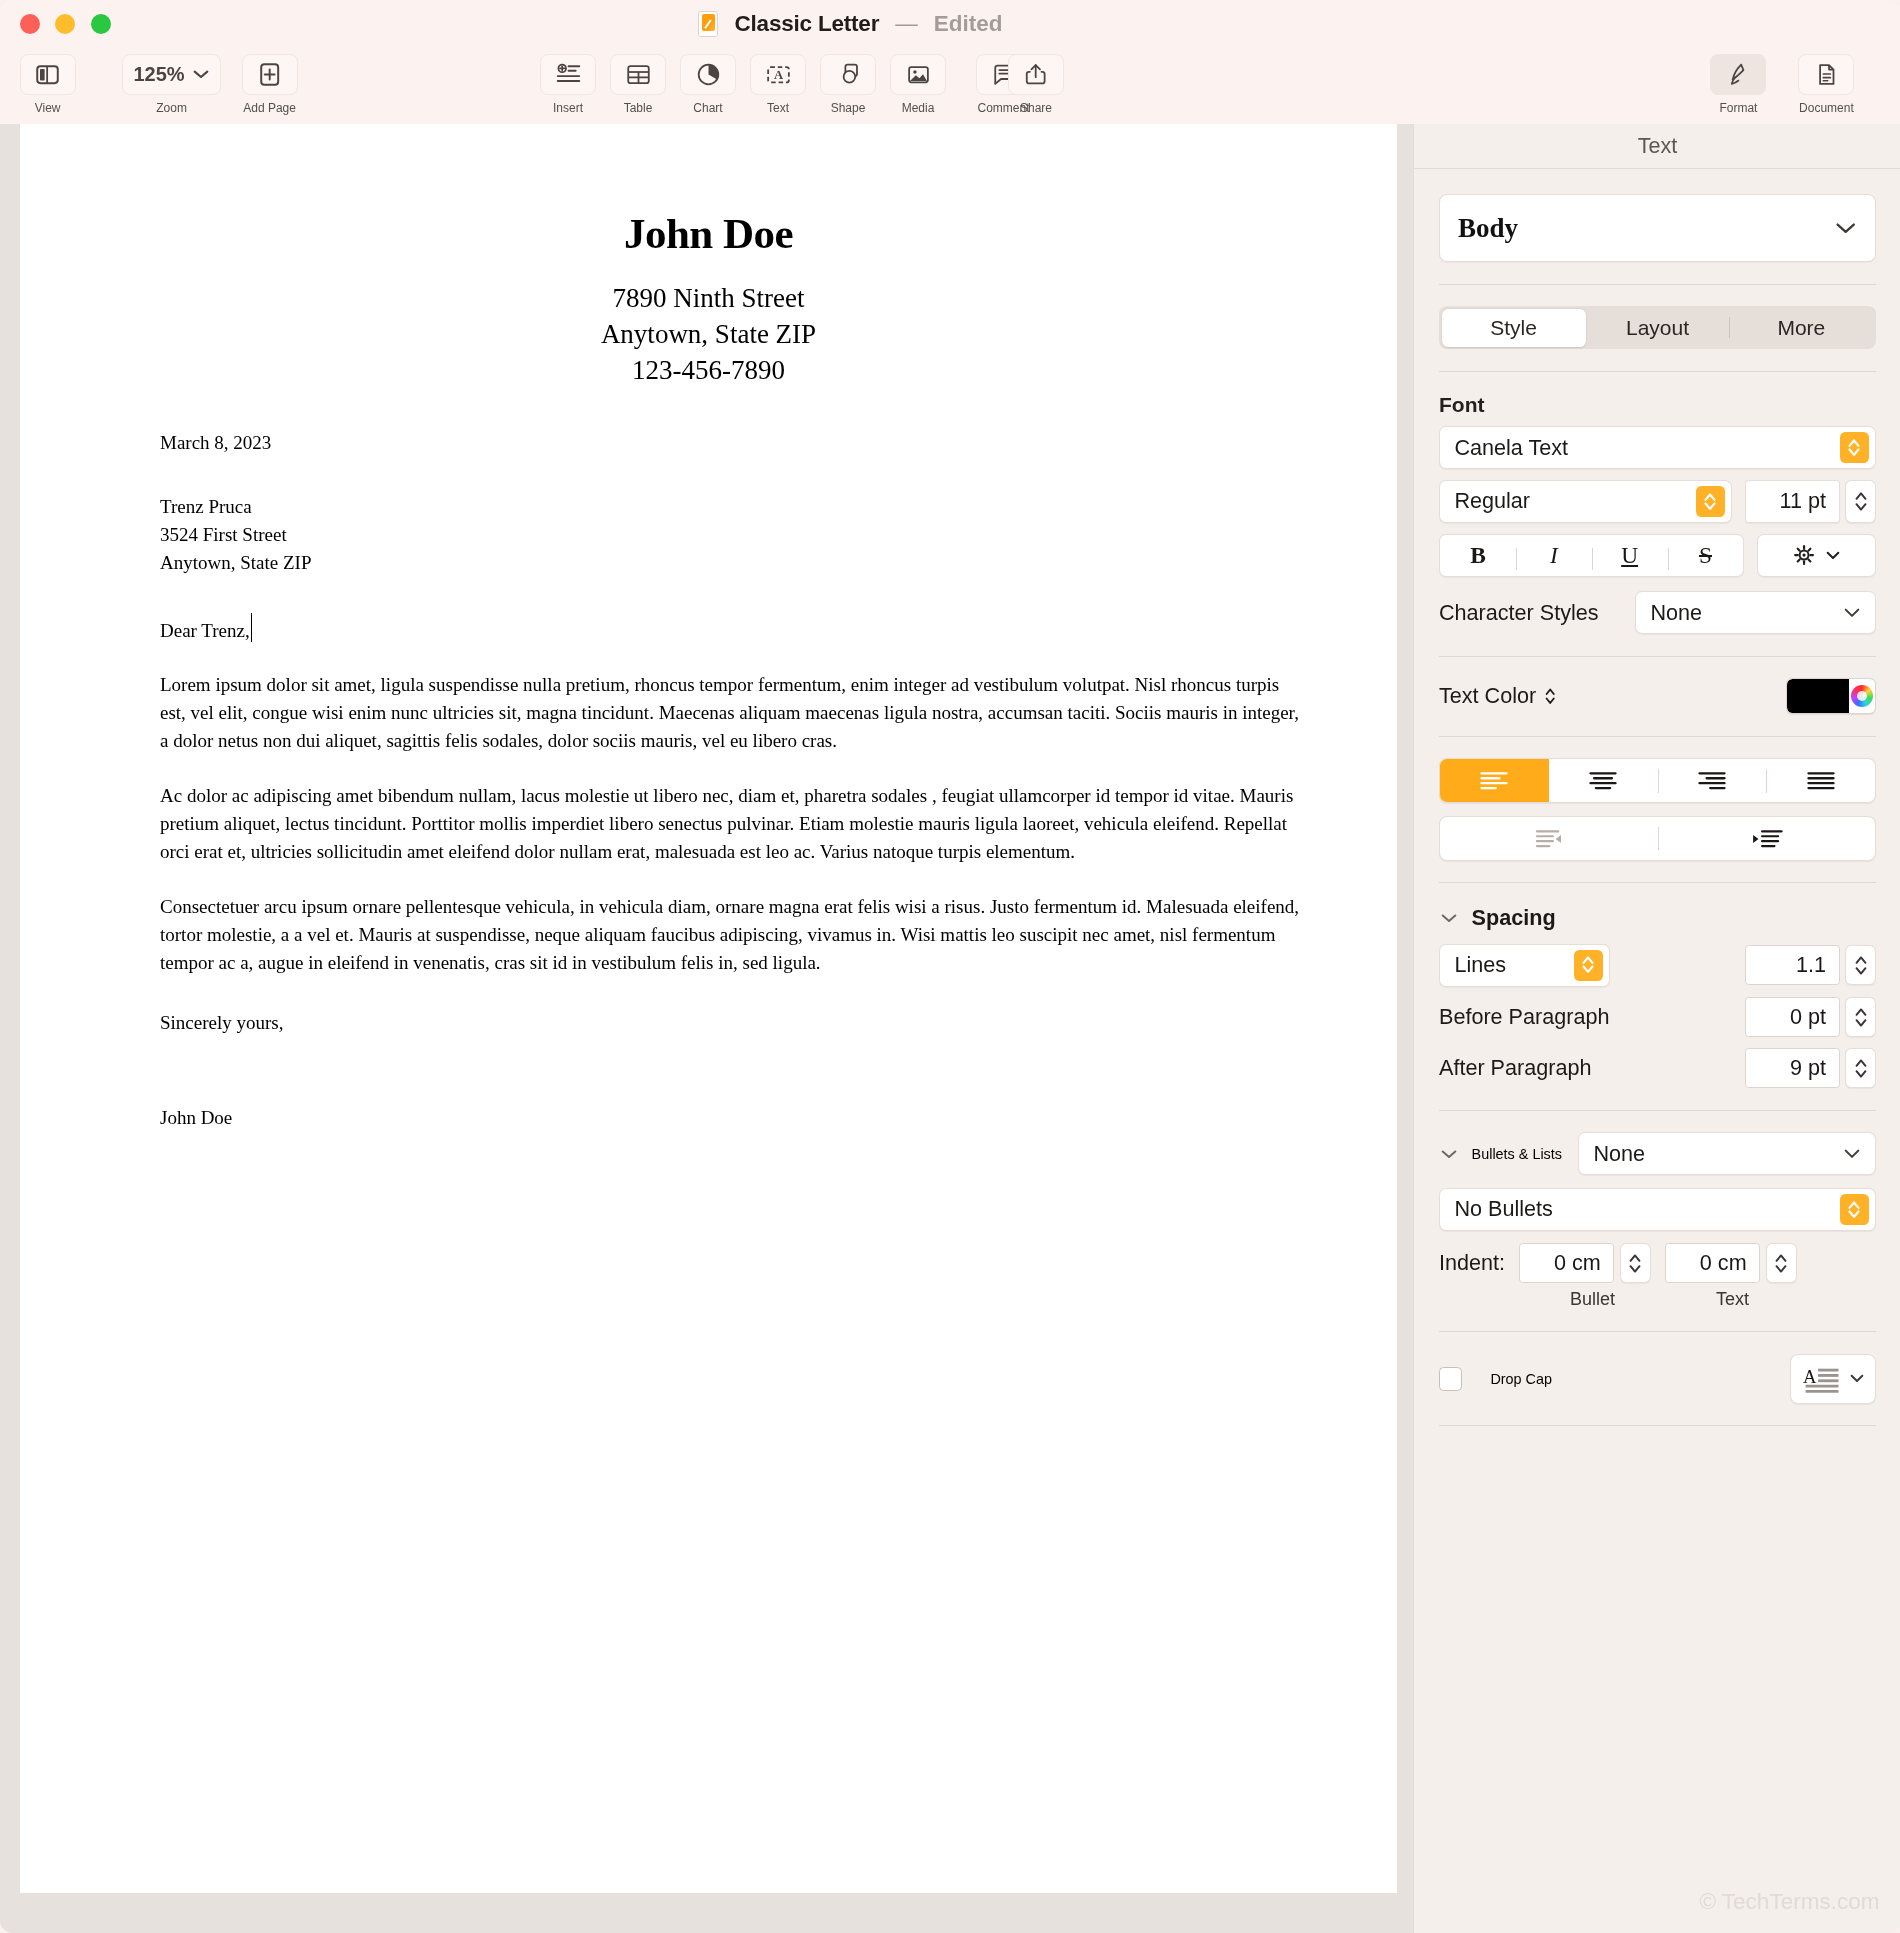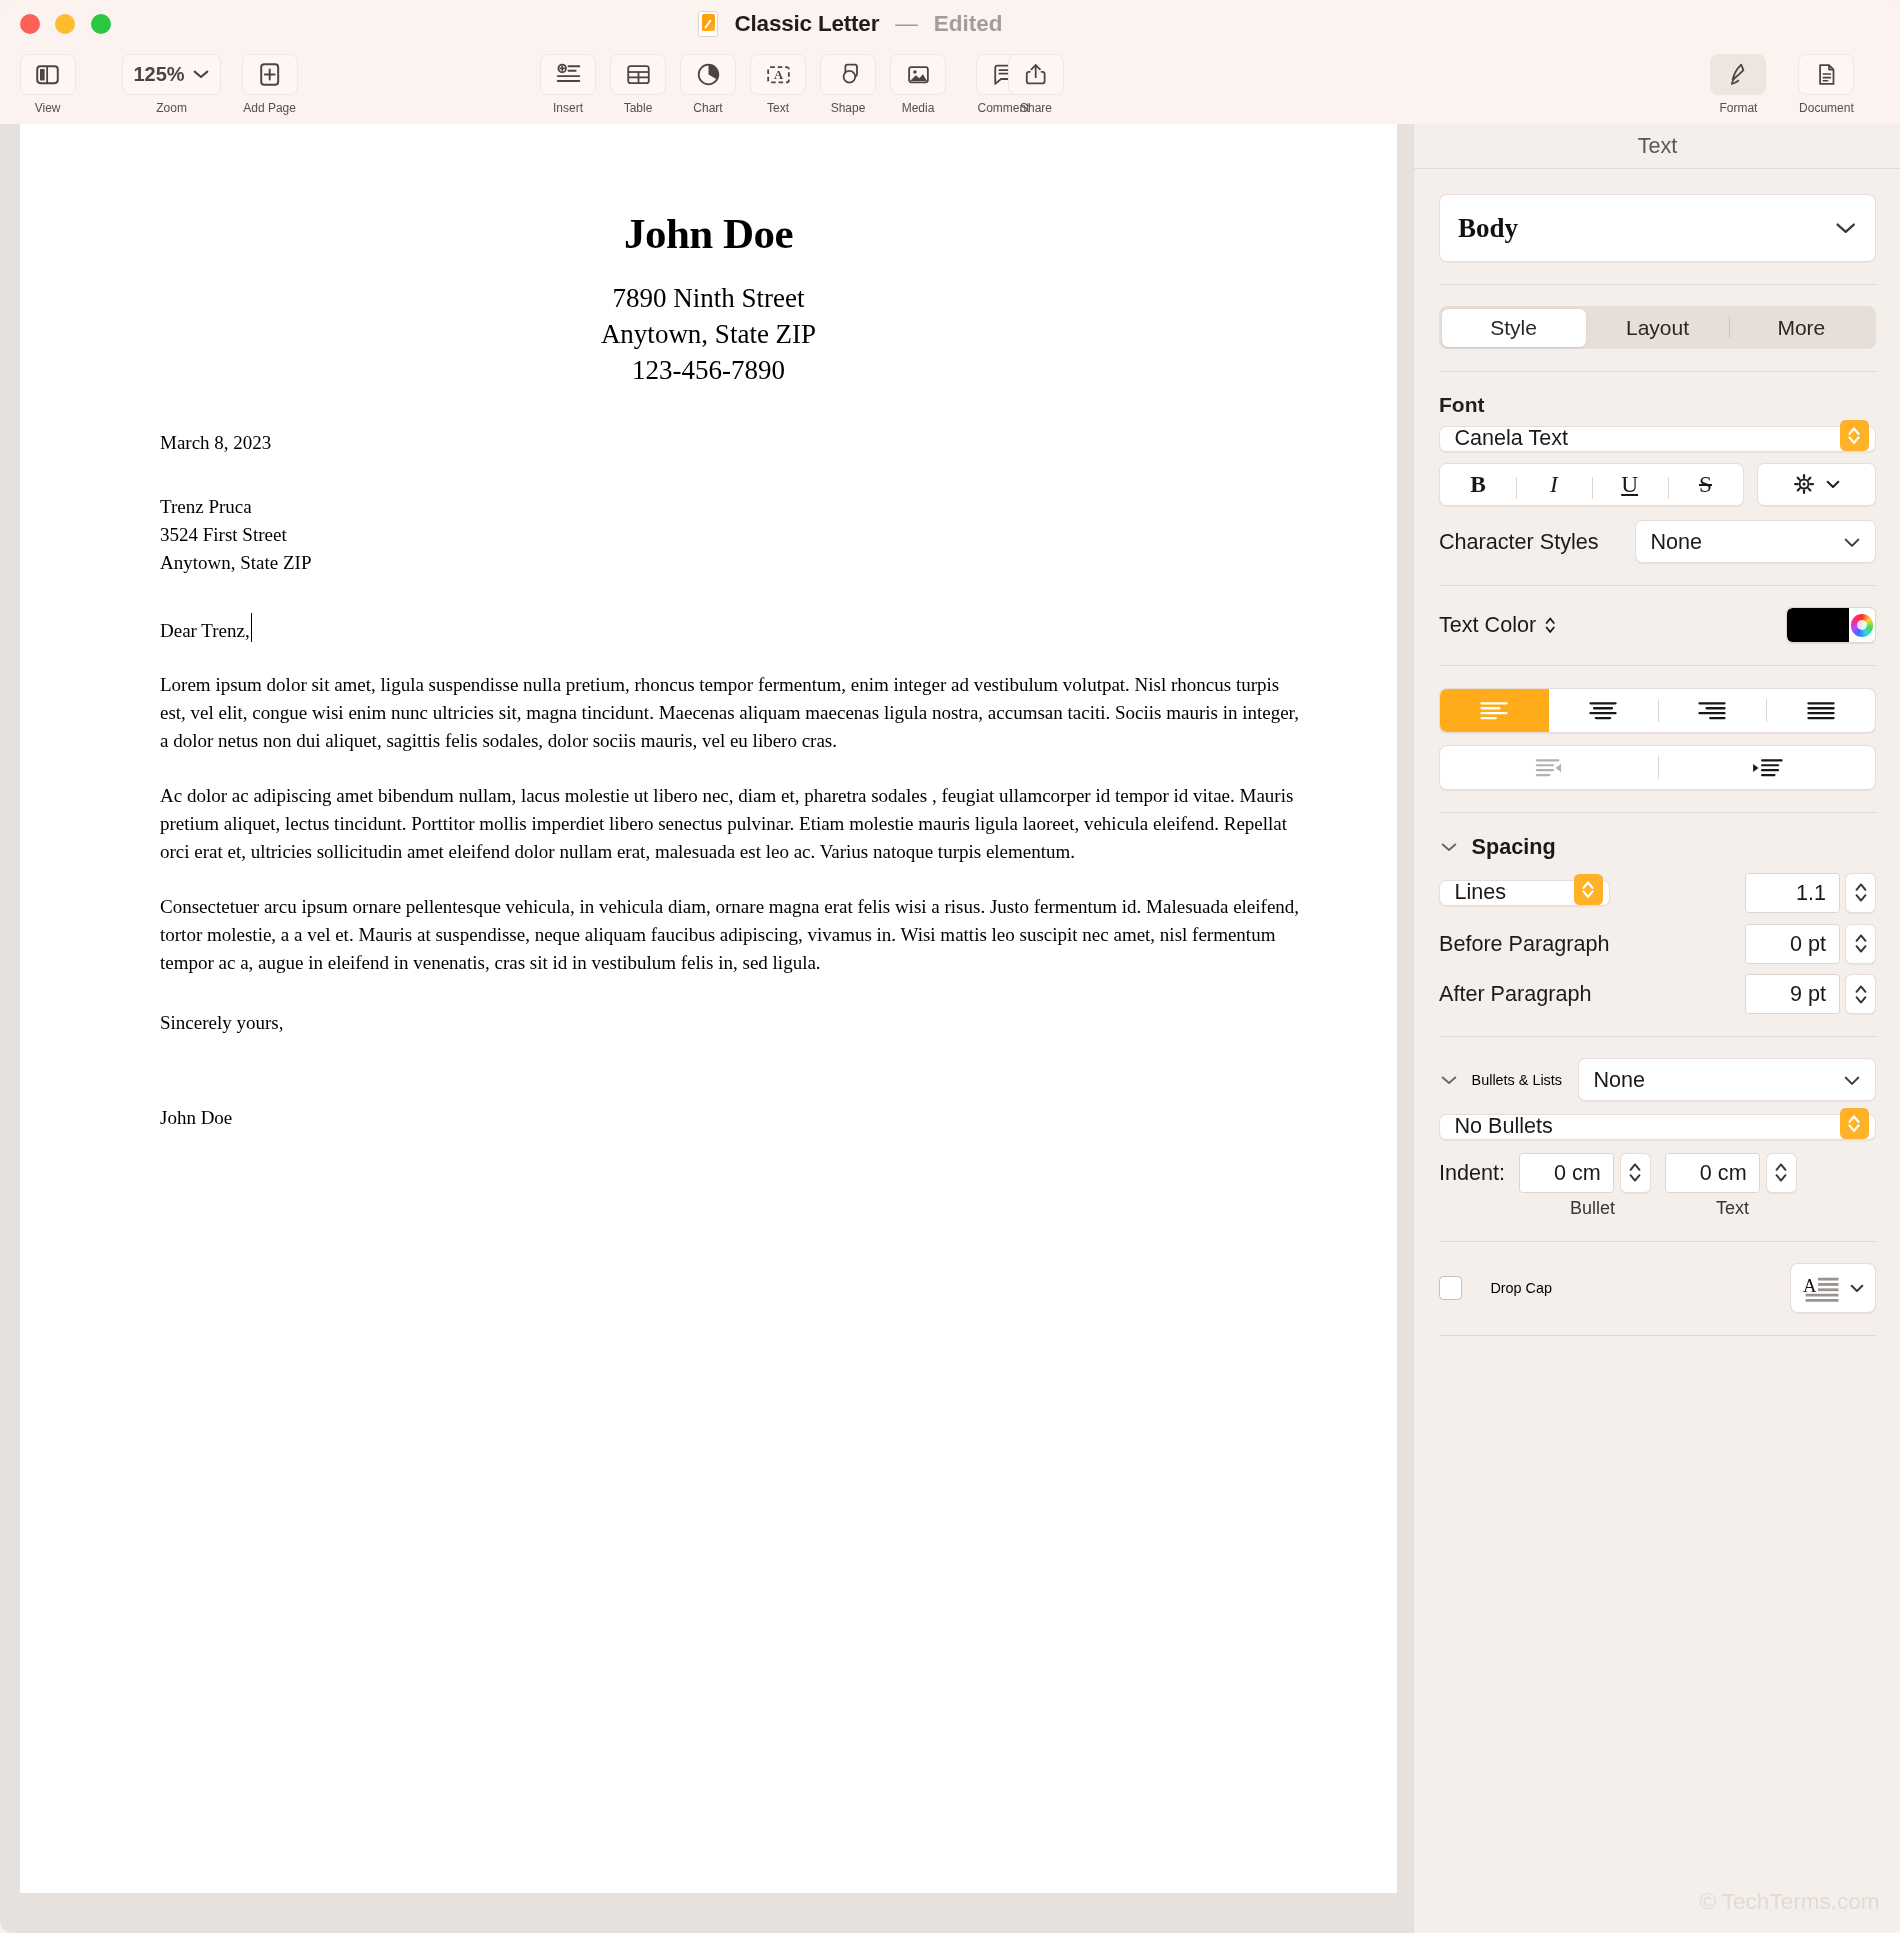--- a/index.html
+++ b/index.html
@@ -165,21 +165,21 @@
   .seg .item.div::before {
     content:""; position:absolute; left:0; top:8px; width:0.9px; height:21.6px; background:#cdc3bd;
   }
 
   .sec-label {
     margin: 21.6px 25px 9px 25px; font-size: 21px; font-weight: bold; color: #221f1e;
   }
 
   .field {
     background: #fff; border: 0.9px solid #e6ddd8; border-radius: 7.2px;
-    display: flex; align-items: flex-end; height: 26px;
+    display: flex; align-items: center; height: 43px;
     box-shadow: 0 0.9px 0.9px rgba(0,0,0,0.05);
     gap: 16px;
   }
   .field .v { flex: 1; padding-left: 14.4px; font-size: 21.6px; color: #1c1a19; }
   .field .v.right { text-align: right; padding-right: 12.6px; padding-left: 0; }
 
   .stepper-yellow {
     width: 29px; height: 31px; margin-right: 6.3px; border-radius: 5.4px;
     background: #ffb227; display: flex; flex-direction: column;
     align-items: center; justify-content: center; color: #fff;
@@ -525,20 +525,40 @@
         <span class="v">Canela Text</span>
         <span class="stepper-yellow">
           <svg width="18" height="23.4" viewBox="0 0 20 26">
             <polyline points="5,11 10,5 15,11" fill="none" stroke="#fff" stroke-width="2.4" stroke-linecap="round" stroke-linejoin="round"></polyline>
             <polyline points="5,15 10,21 15,15" fill="none" stroke="#fff" stroke-width="2.4" stroke-linecap="round" stroke-linejoin="round"></polyline>
           </svg>
         </span>
       </div>
     </div>
 
+    <div class="row gap10">
+      <div class="field" style="flex:1">
+        <span class="v">Regular</span>
+        <span class="stepper-yellow">
+          <svg width="18" height="23.4" viewBox="0 0 20 26">
+            <polyline points="5,11 10,5 15,11" fill="none" stroke="#fff" stroke-width="2.4" stroke-linecap="round" stroke-linejoin="round"></polyline>
+            <polyline points="5,15 10,21 15,15" fill="none" stroke="#fff" stroke-width="2.4" stroke-linecap="round" stroke-linejoin="round"></polyline>
+          </svg>
+        </span>
+      </div>
+      <div class="field" style="width:95px; margin-left:12.6px; border-radius:3.6px;">
+        <span class="v right">11 pt</span>
+      </div>
+      <div class="stepper-out">
+        <svg width="18" height="27" viewBox="0 0 20 30">
+          <polyline points="5,12 10,6 15,12" fill="none" stroke="#3a3534" stroke-width="2.2" stroke-linecap="round" stroke-linejoin="round"></polyline>
+          <polyline points="5,18 10,24 15,18" fill="none" stroke="#3a3534" stroke-width="2.2" stroke-linecap="round" stroke-linejoin="round"></polyline>
+        </svg>
+      </div>
+    </div>
 
     <div class="row gap10">
       <div class="bius">
         <span class="b" style="font-weight:bold">B</span>
         <span class="b" style="font-style:italic">I</span>
         <span class="b" style="text-decoration:underline">U</span>
         <span class="b" style="text-decoration:line-through">S</span>
       </div>
       <div class="gearbox">
         <svg width="25" height="25" viewBox="0 0 28 28">

